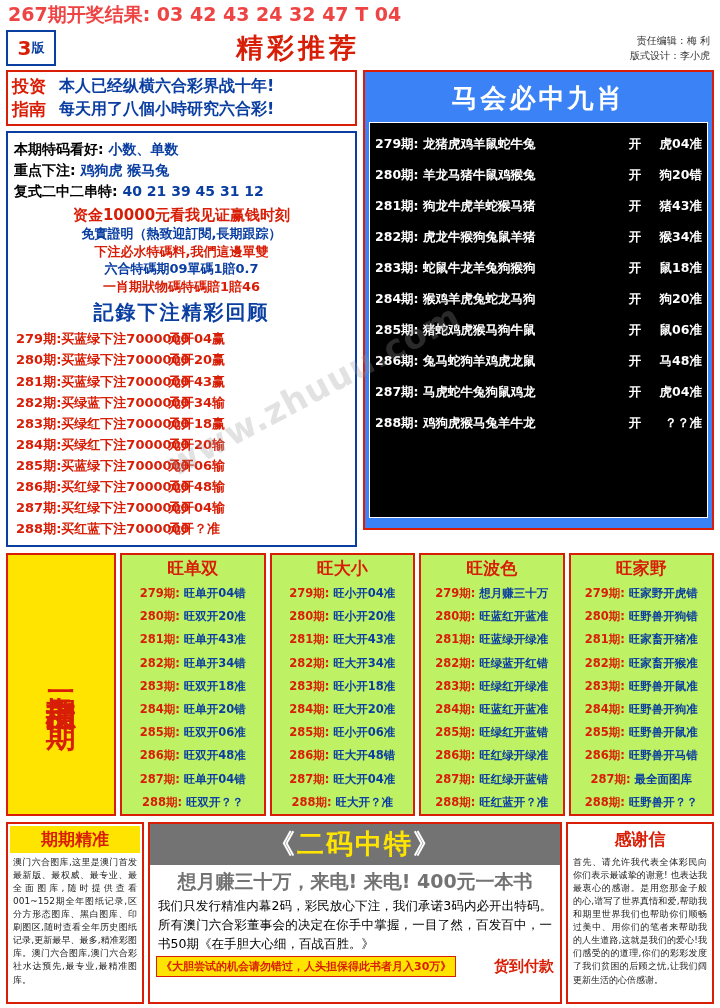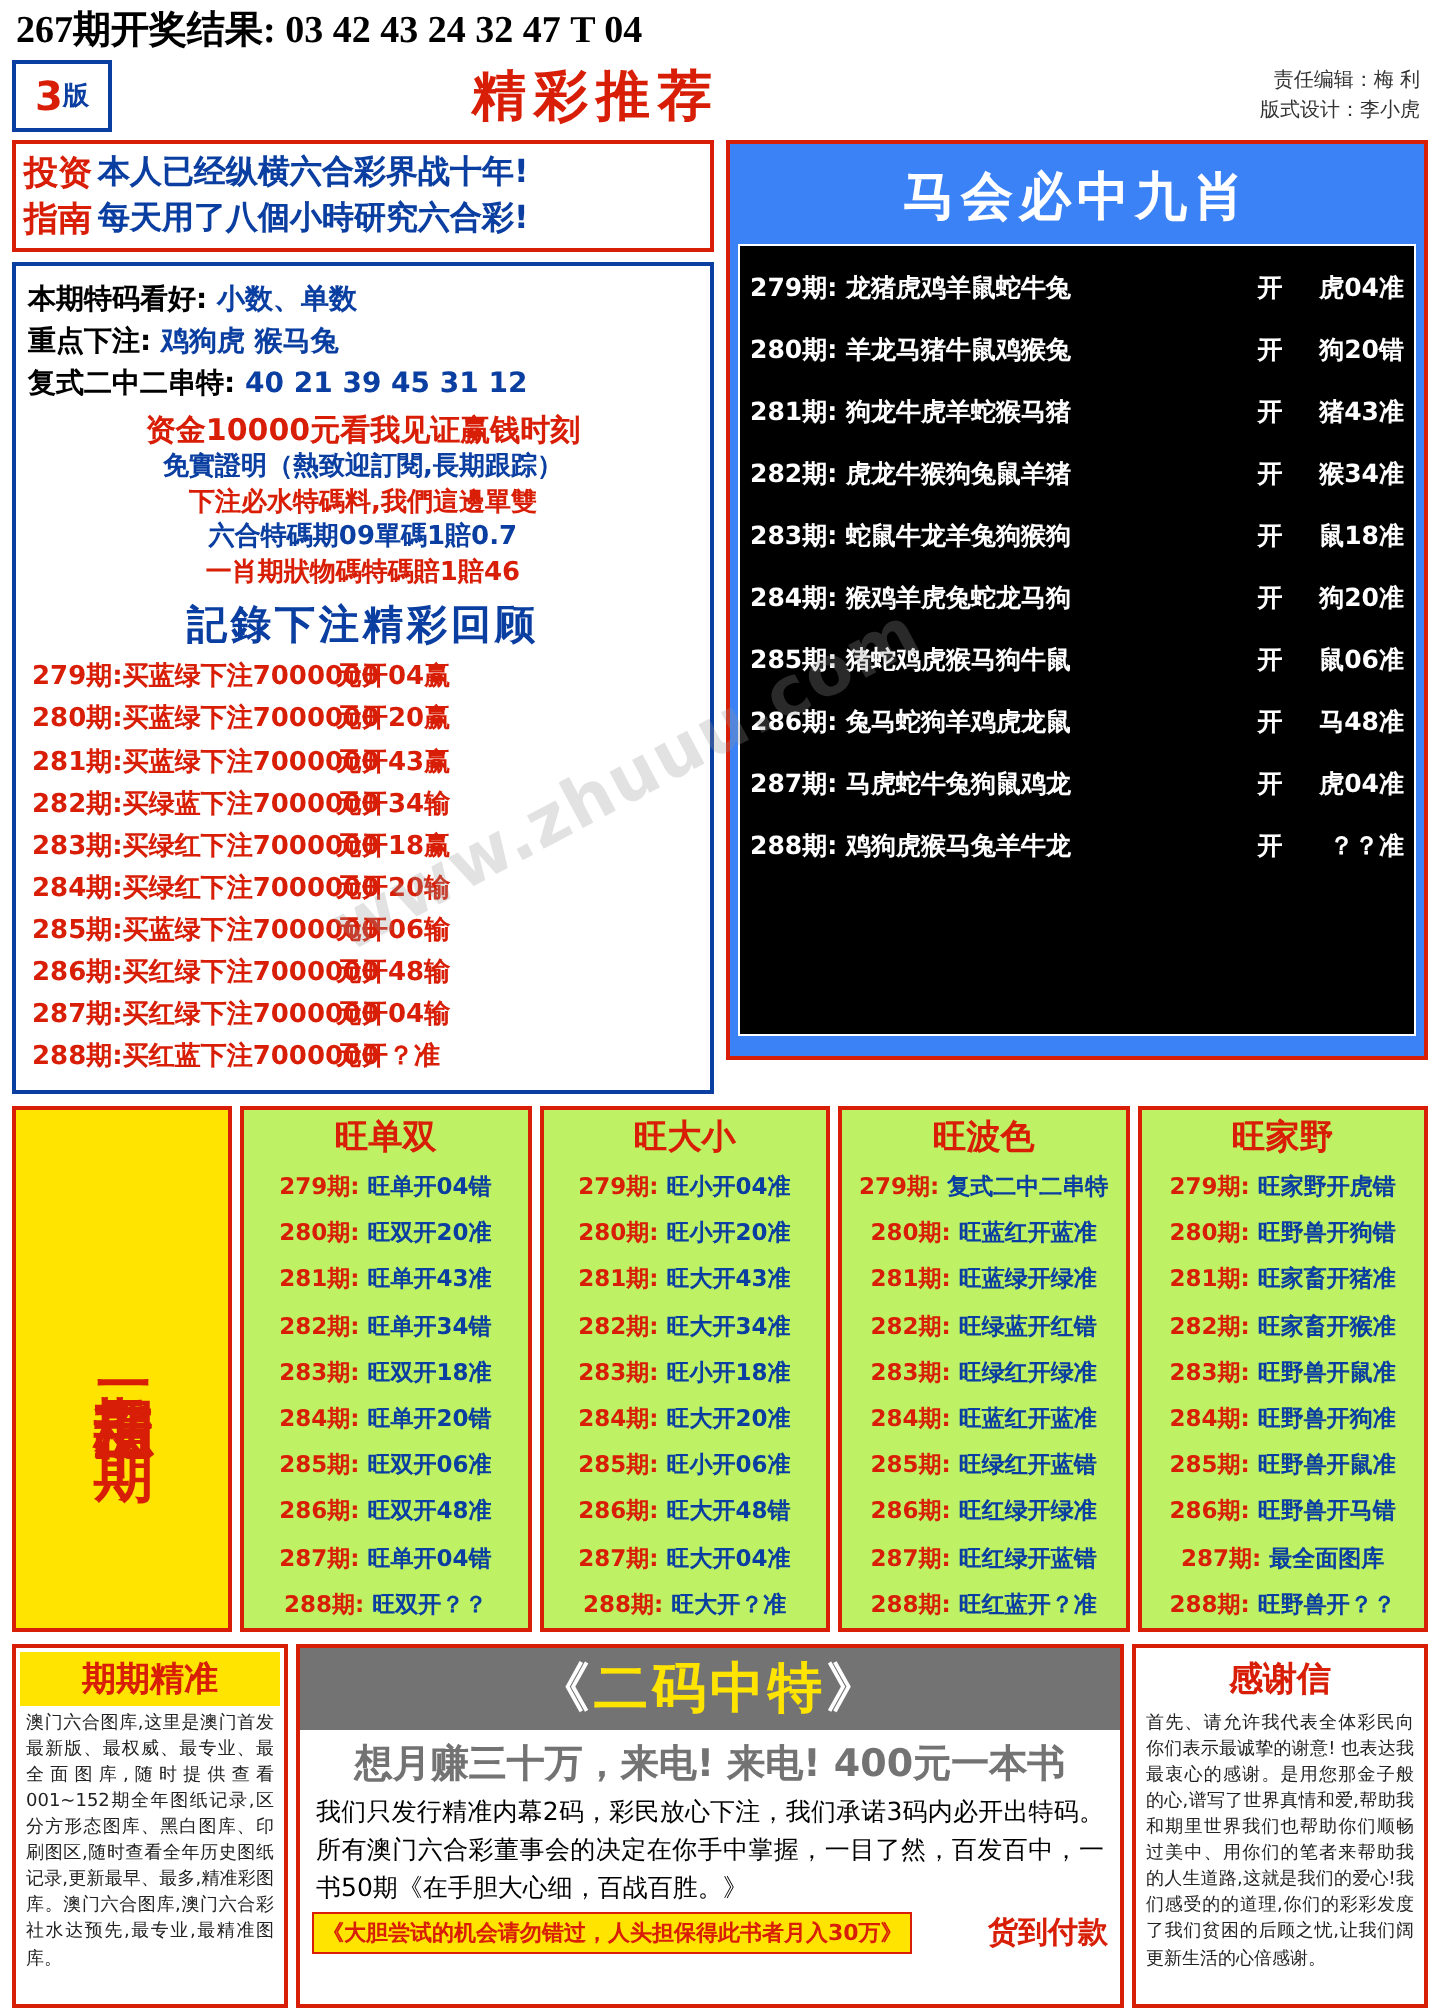--- a/index.html
+++ b/index.html
@@ -14,24 +14,23 @@
   }
   .page{position:relative;width:720px;height:1008px;box-sizing:border-box;}
 
   
   .result-bar{
     height:30px;
     display:flex;align-items:center;
     padding-left:8px;
     font-weight:bold;
     font-size:19px;
-    color:#000000;
+    color:#ef4444;
     letter-spacing:0px;
     white-space:nowrap;
-    font-family:Liberation Serif, serif;
   }
 
   
   .header{
     display:flex;align-items:stretch;
     height:36px;margin:0 6px 4px 6px;
   }
   .ban-box{
     width:46px;border:2px solid #0a3ea1;background:#fff;
     display:flex;align-items:center;justify-content:center;
@@ -53,21 +52,21 @@
   .main{display:flex;margin:0 6px;gap:6px;}
   .col-left{width:352px;}
   .col-right{width:352px;}
 
   
   .slogan{
     border:2px solid #d81e06;background:#fff;
     padding:3px 4px;margin-bottom:5px;
   }
   .slogan-row{display:flex;align-items:center;font-size:16px;font-weight:bold;white-space:nowrap;}
-  .slogan-key{color:#d81e06;font-size:17px;margin-right:3px;}
+  .slogan-key{color:#d81e06;font-size:17px;margin-right:13px;}
   .slogan-val{color:#0a3ea1;font-size:16px;}
 
   
   .infobox{
     border:2px solid #0a3ea1;background:#fff;
     padding:5px 6px 6px 6px;
   }
   .info-line{font-size:14px;font-weight:bold;margin:3px 0;}
   .info-line .lbl{color:#000;}
   .info-line .val{color:#0a3ea1;}
@@ -373,21 +372,21 @@
       <div class="mini-row"><span class="per">283期:</span> <span>旺小开18准</span></div>
       <div class="mini-row"><span class="per">284期:</span> <span>旺大开20准</span></div>
       <div class="mini-row"><span class="per">285期:</span> <span>旺小开06准</span></div>
       <div class="mini-row"><span class="per">286期:</span> <span>旺大开48错</span></div>
       <div class="mini-row"><span class="per">287期:</span> <span>旺大开04准</span></div>
       <div class="mini-row"><span class="per">288期:</span> <span>旺大开？准</span></div>
     </div>
 
     <div class="mini">
       <div class="mini-title">旺波色</div>
-      <div class="mini-row"><span class="per">279期:</span> <span>复式二中二串特</span></div>
+      <div class="mini-row"><span class="per">279期:</span> <span>想月赚三十万</span></div>
       <div class="mini-row"><span class="per">280期:</span> <span>旺蓝红开蓝准</span></div>
       <div class="mini-row"><span class="per">281期:</span> <span>旺蓝绿开绿准</span></div>
       <div class="mini-row"><span class="per">282期:</span> <span>旺绿蓝开红错</span></div>
       <div class="mini-row"><span class="per">283期:</span> <span>旺绿红开绿准</span></div>
       <div class="mini-row"><span class="per">284期:</span> <span>旺蓝红开蓝准</span></div>
       <div class="mini-row"><span class="per">285期:</span> <span>旺绿红开蓝错</span></div>
       <div class="mini-row"><span class="per">286期:</span> <span>旺红绿开绿准</span></div>
       <div class="mini-row"><span class="per">287期:</span> <span>旺红绿开蓝错</span></div>
       <div class="mini-row"><span class="per">288期:</span> <span>旺红蓝开？准</span></div>
     </div>

